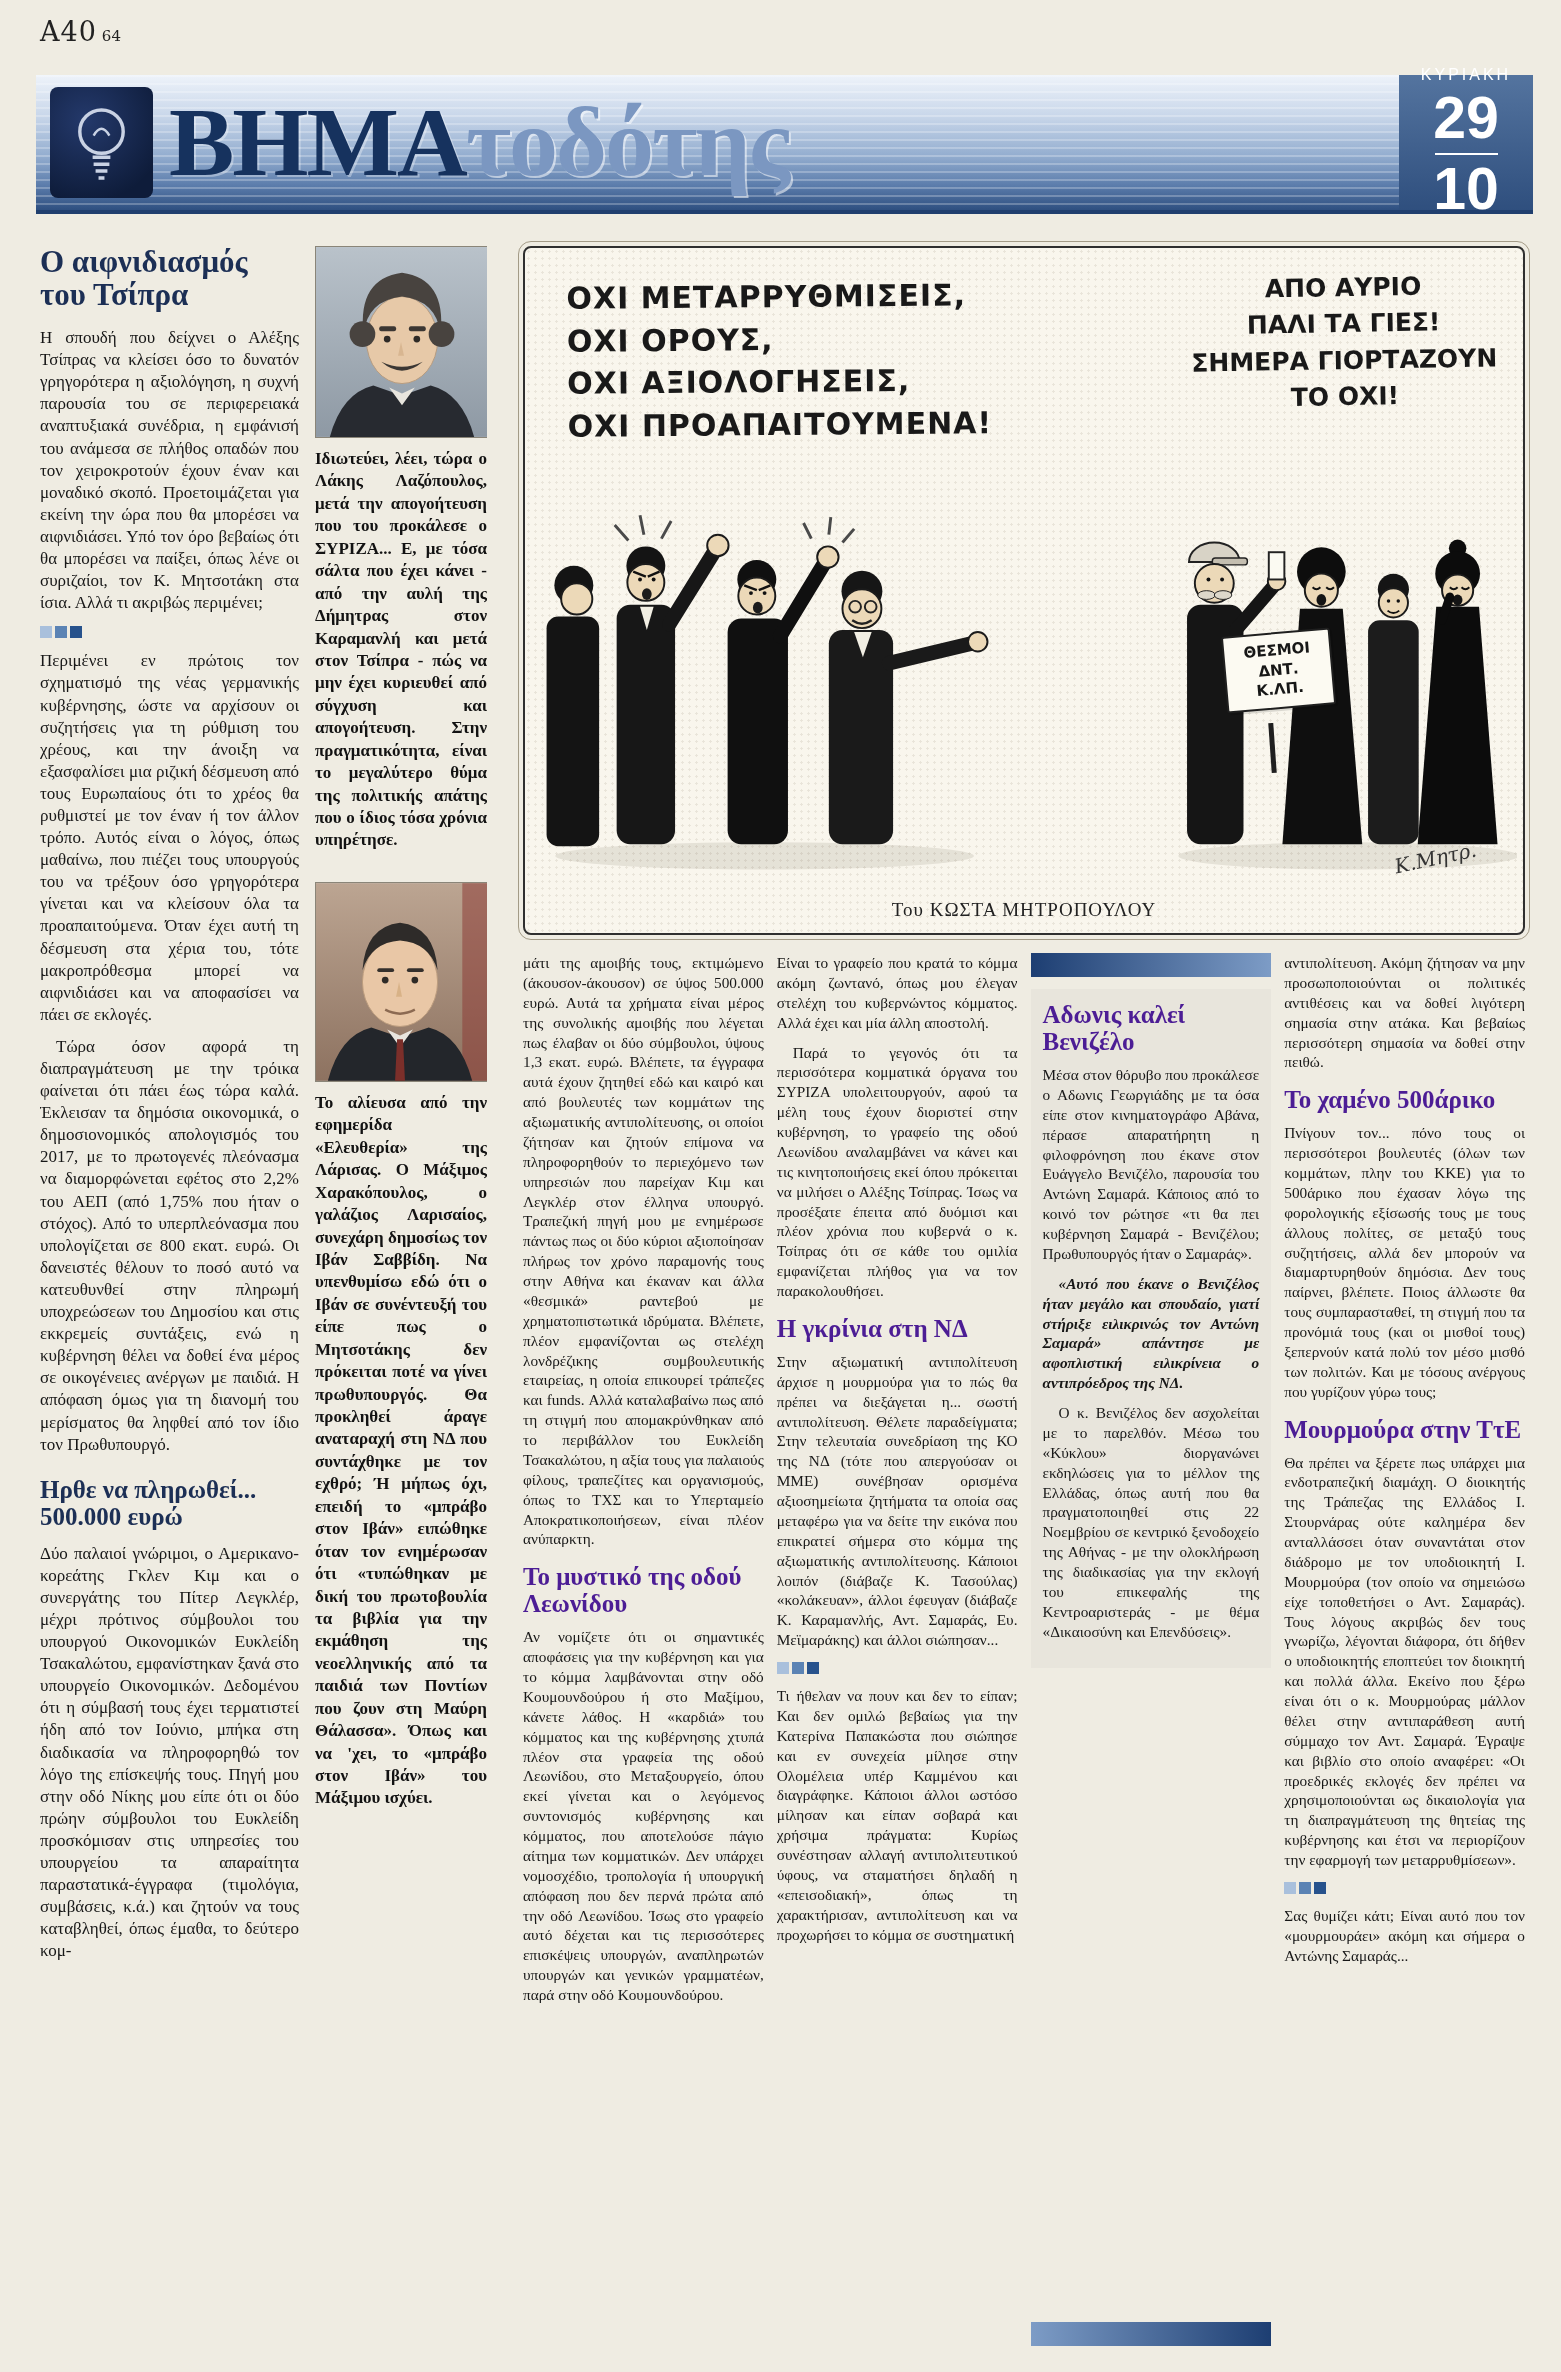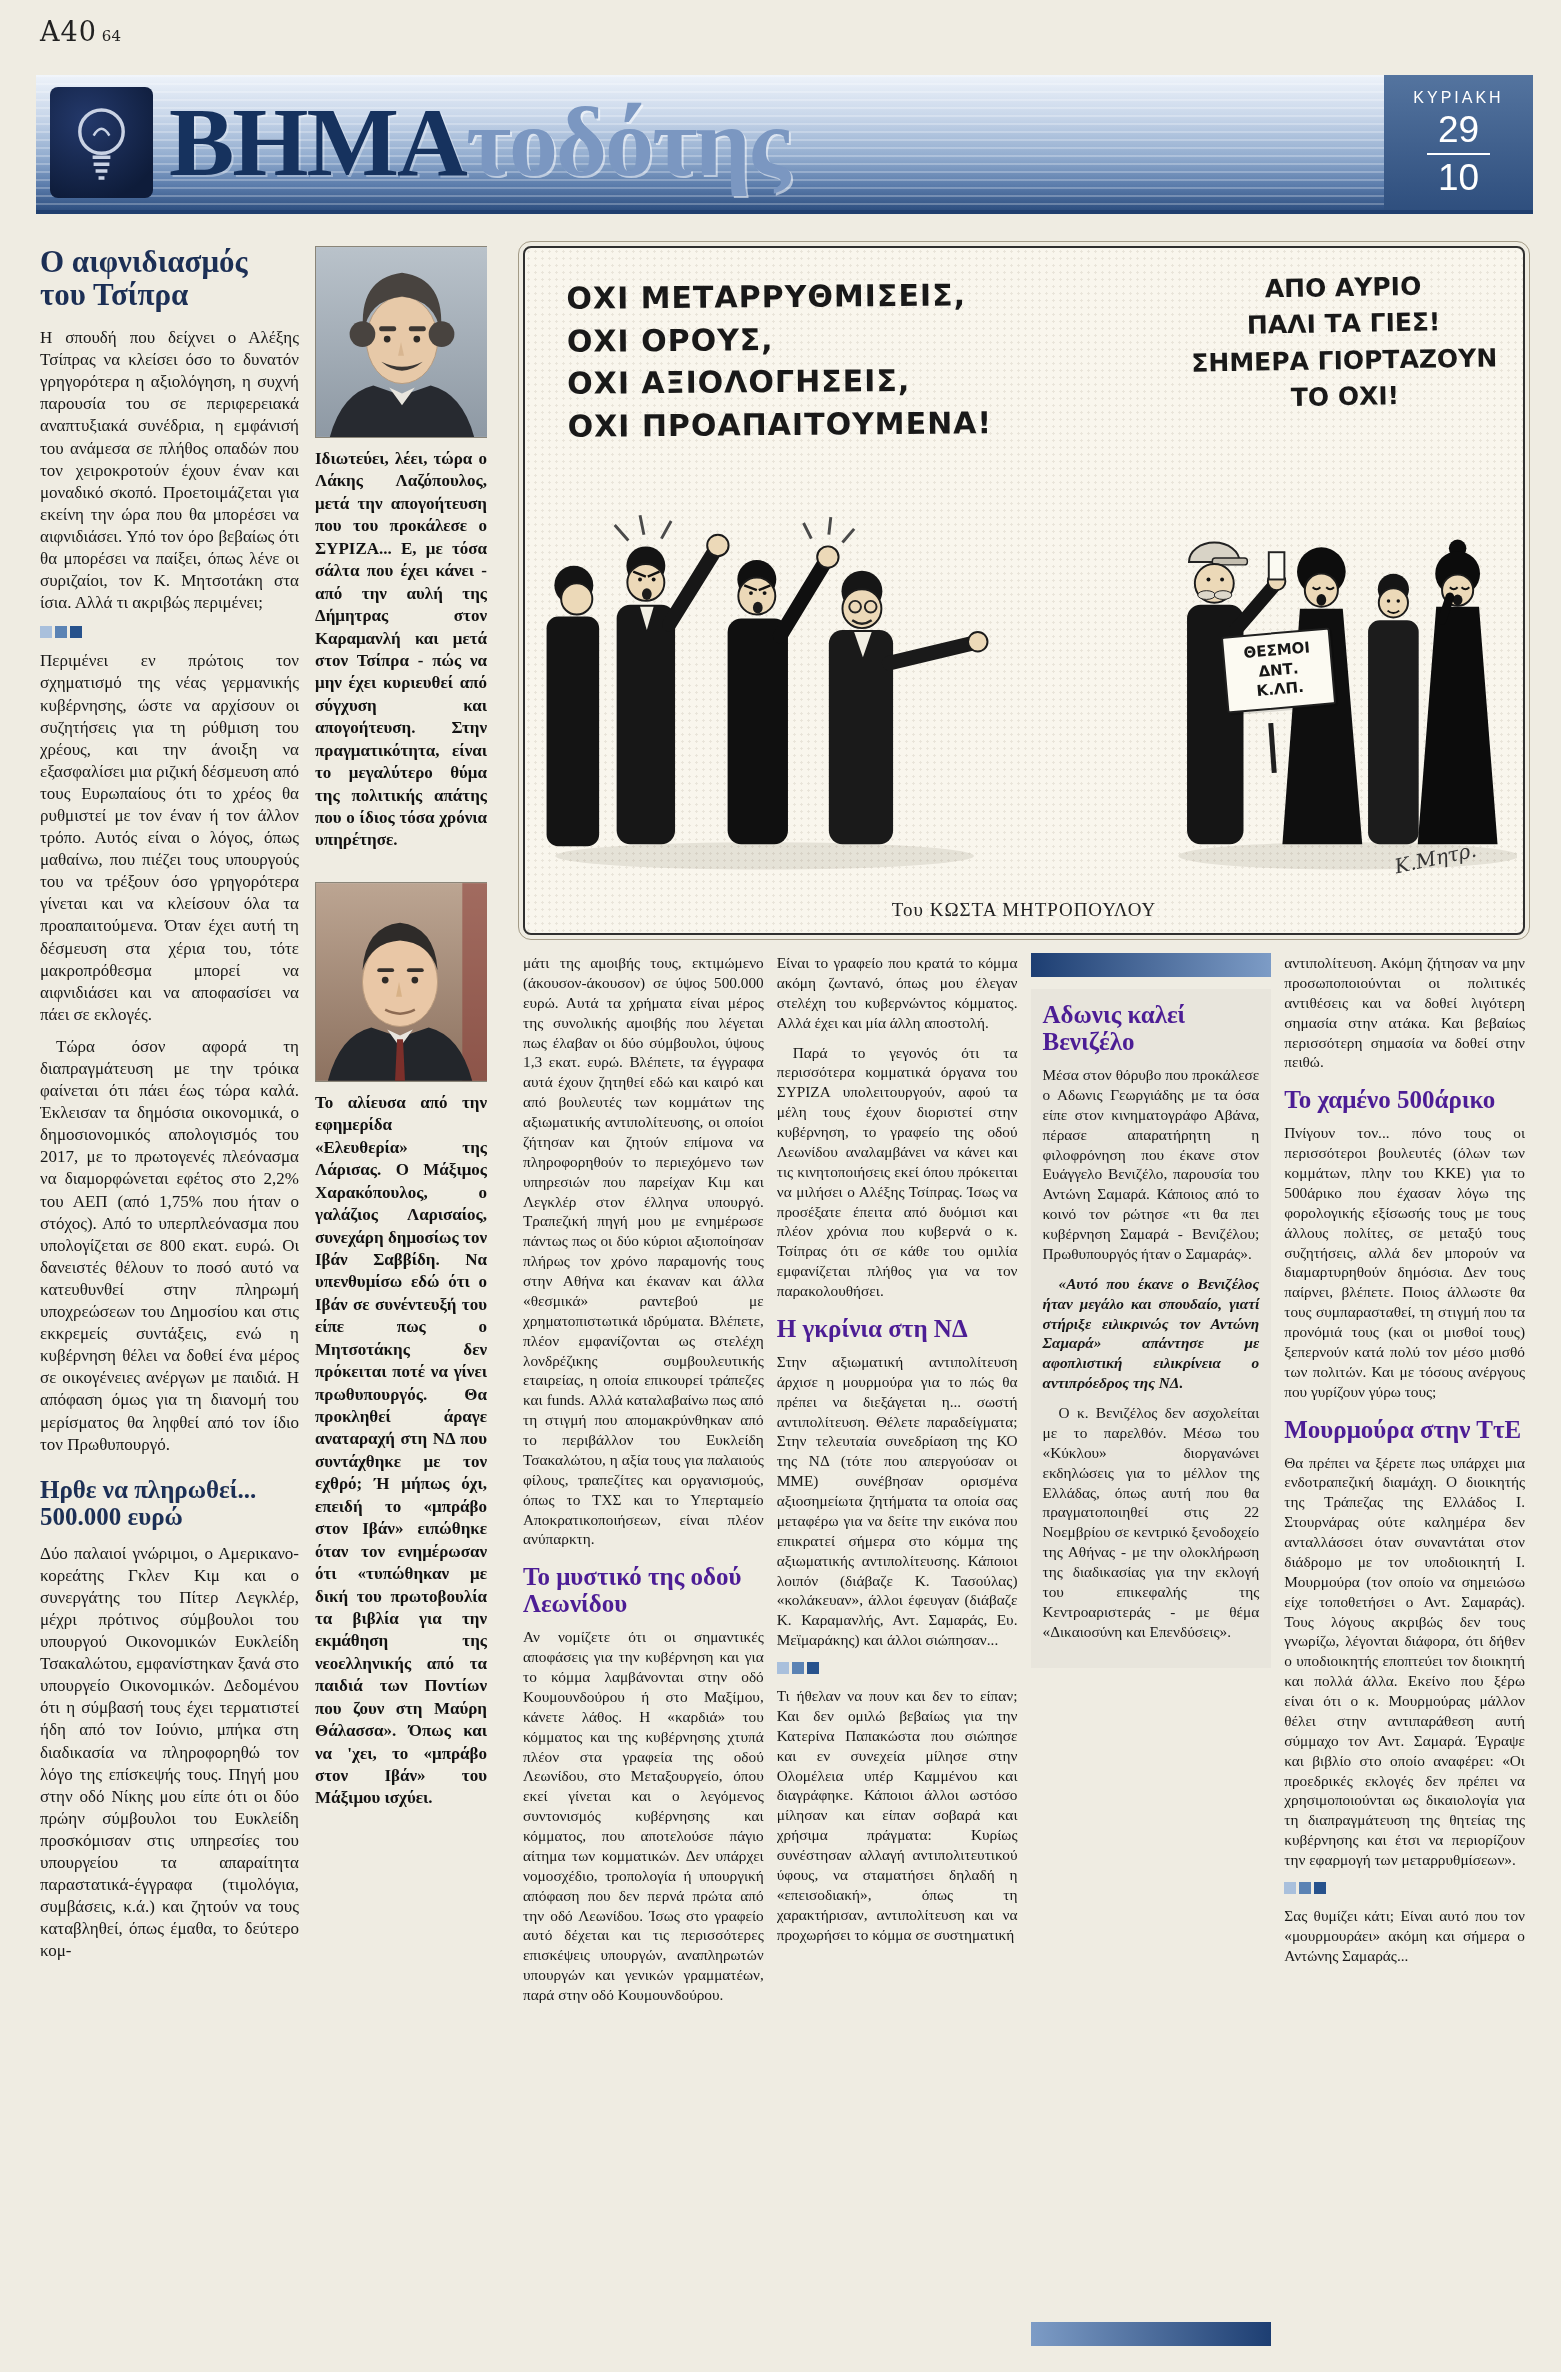--- a/index.html
+++ b/index.html
@@ -15,25 +15,25 @@
   .masthead{position:absolute;left:36px;right:28px;top:75px;height:135px;
     background:
       repeating-linear-gradient(180deg, rgba(255,255,255,.25) 0 2px, rgba(255,255,255,0) 2px 8px),
       linear-gradient(180deg,#eef3fa 0%,#c9d7ea 30%,#93adcf 60%,#5b7cab 82%,#2e4f80 100%);
     border-bottom:4px solid #203f6e;display:flex;align-items:center}
   .bulb-box{width:103px;height:111px;margin-left:14px;border-radius:8px;flex:0 0 auto;
     background:radial-gradient(circle at 35% 30%,#24396b,#0e1c3a 80%);display:flex;align-items:center;justify-content:center}
   .masthead-title{margin:0 0 0 16px;font-size:98px;line-height:135px;font-weight:bold;letter-spacing:-2px;white-space:nowrap}
   .t-bold{color:#16325e;text-shadow:2px 2px 0 rgba(255,255,255,.35)}
   .t-light{color:#7b97c1;text-shadow:2px 2px 0 rgba(255,255,255,.55)}
-  .date-box{position:absolute;right:0;top:0;bottom:0;width:149px;color:#fff;
+  .date-box{position:absolute;right:0;top:0;bottom:0;width:134px;color:#fff;
     background:linear-gradient(180deg,#54749f,#2f4f7e);display:flex;flex-direction:column;align-items:center;justify-content:center;
     font-family:"Liberation Sans",sans-serif}
   .day{font-size:16px;letter-spacing:3px;margin-bottom:4px}
-  .dnum{font-size:37px;font-weight:normal;line-height:1.02}
+  .dnum{font-size:59px;font-weight:bold;line-height:1.02}
   .dline{width:63px;border-top:2px solid #fff;margin:4px 0}
 
   
   .col{position:absolute;top:246px;bottom:20px;overflow:hidden;text-align:justify}
   #col1{left:40px;width:259px;font-size:17px;line-height:1.3}
   #col1 h2{font-family:"Liberation Serif",serif;font-size:31px;line-height:1.05;margin:0 0 16px;color:#1c2f55;text-align:left}
   #col1 h3{font-size:25px;line-height:1.1;margin:20px 0 12px;color:#1c2f55;text-align:left}
   p{margin:0 0 10px}
   p + p{text-indent:16px}
 

